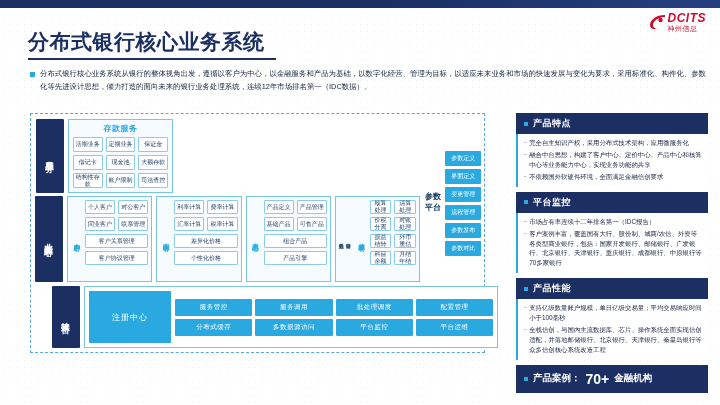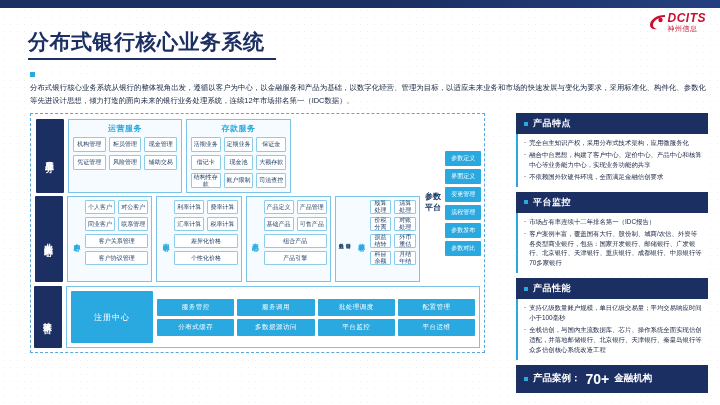--- a/index.html
+++ b/index.html
@@ -39,21 +39,21 @@
     position: absolute; left: 28px; top: 28px;
     font-size: 21px; font-weight: bold; color: #1b2f63; letter-spacing: .5px;
   }
   .title-rule {
     position: absolute; left: 28px; top: 58px; width: 248px; height: 2px;
     background: #1b2f63;
   }
   
   .intro {
     position: absolute; left: 30px; top: 68px; width: 676px;
-    display: flex; gap: 5px; flex-direction: column;
+    display: flex; gap: 5px;
   }
   .intro-bullet {
     width: 5px; height: 5px; background: #2aa9e0; margin-top: 4px; flex: 0 0 auto;
   }
   .intro-text {
     font-size: 7.4px; line-height: 1.75; color: #16233f; text-align: justify;
   }
   
   .diagram {
     position: absolute; left: 30px; top: 113px; width: 455px; height: 240px;
@@ -186,31 +186,20 @@
 <div class="intro">
   <span class="intro-bullet"></span>
   <span class="intro-text">分布式银行核心业务系统从银行的整体视角出发，遵循以客户为中心，以金融服务和产品为基础，以数字化经营、管理为目标，以适应未来业务和市场的快速发展与变化为要求，采用标准化、构件化、参数化等先进设计思想，倾力打造的面向未来的银行业务处理系统，连续12年市场排名第一（IDC数据）。</span>
 </div>
 
 <div class="diagram">
 
   <div class="band" style="height:74px">
     <div class="vlabel">产品服务</div>
     <div class="band-body">
-      <div class="group g-ops">
-        <div class="group-title">运营服务</div>
-        <div class="chips">
-          <div class="chip">机构管理</div>
-          <div class="chip">柜员管理</div>
-          <div class="chip">现金管理</div>
-          <div class="chip">凭证管理</div>
-          <div class="chip">风险管理</div>
-          <div class="chip">辅助交易</div>
-        </div>
-      </div>
       <div class="group g-dep">
         <div class="group-title">存款服务</div>
         <div class="chips">
           <div class="chip">活期业务</div>
           <div class="chip">定期业务</div>
           <div class="chip">保证金</div>
           <div class="chip">借记卡</div>
           <div class="chip">现金池</div>
           <div class="chip">大额存款</div>
           <div class="chip">结构性存款</div>
@@ -283,21 +272,21 @@
         <div class="chip">对账处理</div>
         <div class="chip">损益结转</div>
         <div class="chip">外币重估</div>
         <div class="chip">科目余额</div>
         <div class="chip">月结年结</div>
       </div>
     </div>
   </div>
 </div>
 
-<div style="position:absolute; left:34px; top:286px; width:446px; height:62px; display:flex; gap:4px;">
+<div style="position:absolute; left:52px; top:286px; width:446px; height:62px; display:flex; gap:4px;">
   <div class="vlabel" style="flex:0 0 28px">技术平台</div>
   <div class="tech">
     <div class="tech-main">注册中心</div>
     <div class="tech-grid">
       <div class="tech-chip">服务管控</div>
       <div class="tech-chip">服务调用</div>
       <div class="tech-chip">批处理调度</div>
       <div class="tech-chip">配置管理</div>
       <div class="tech-chip">分布式缓存</div>
       <div class="tech-chip">多数据源访问</div>

